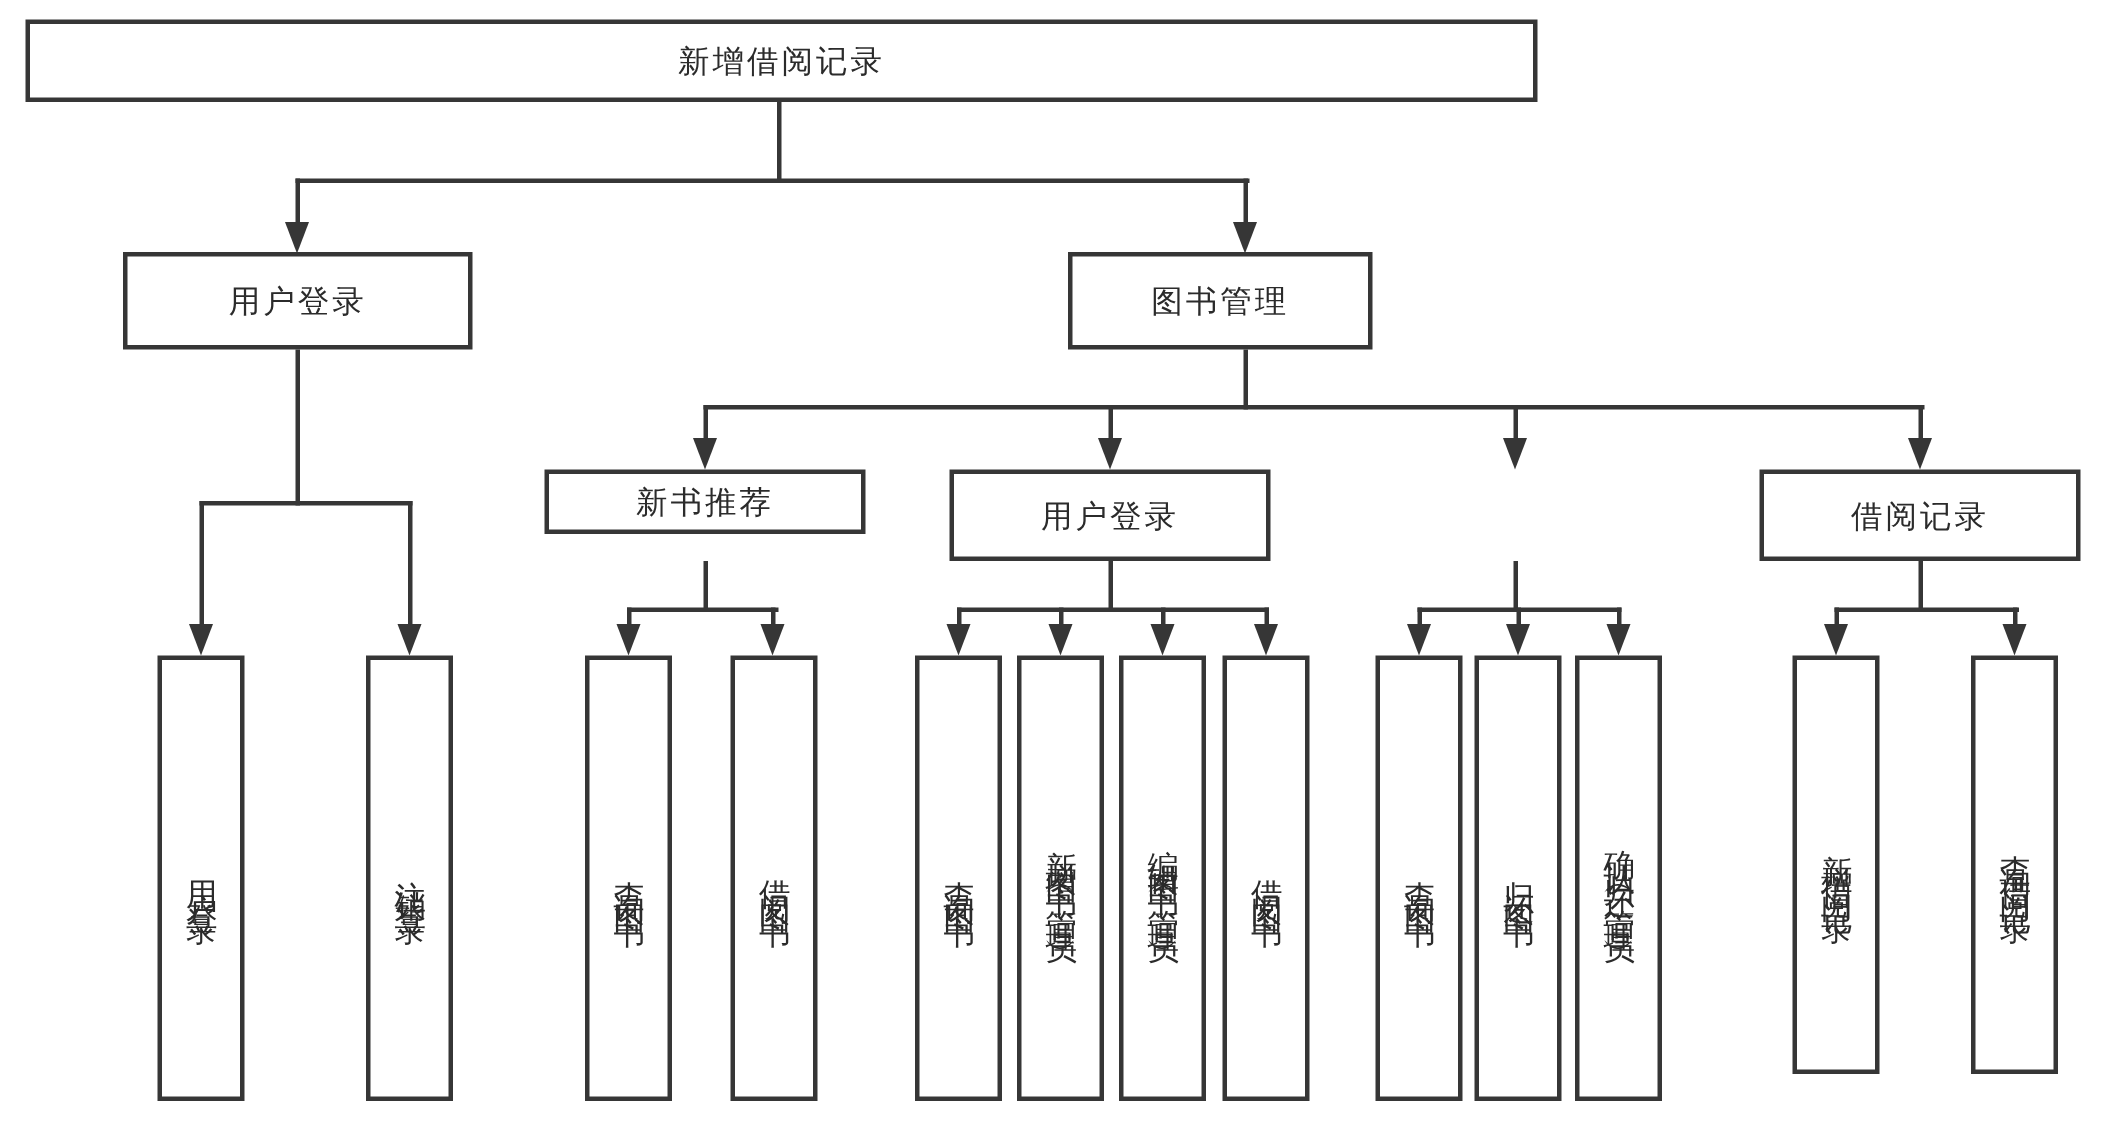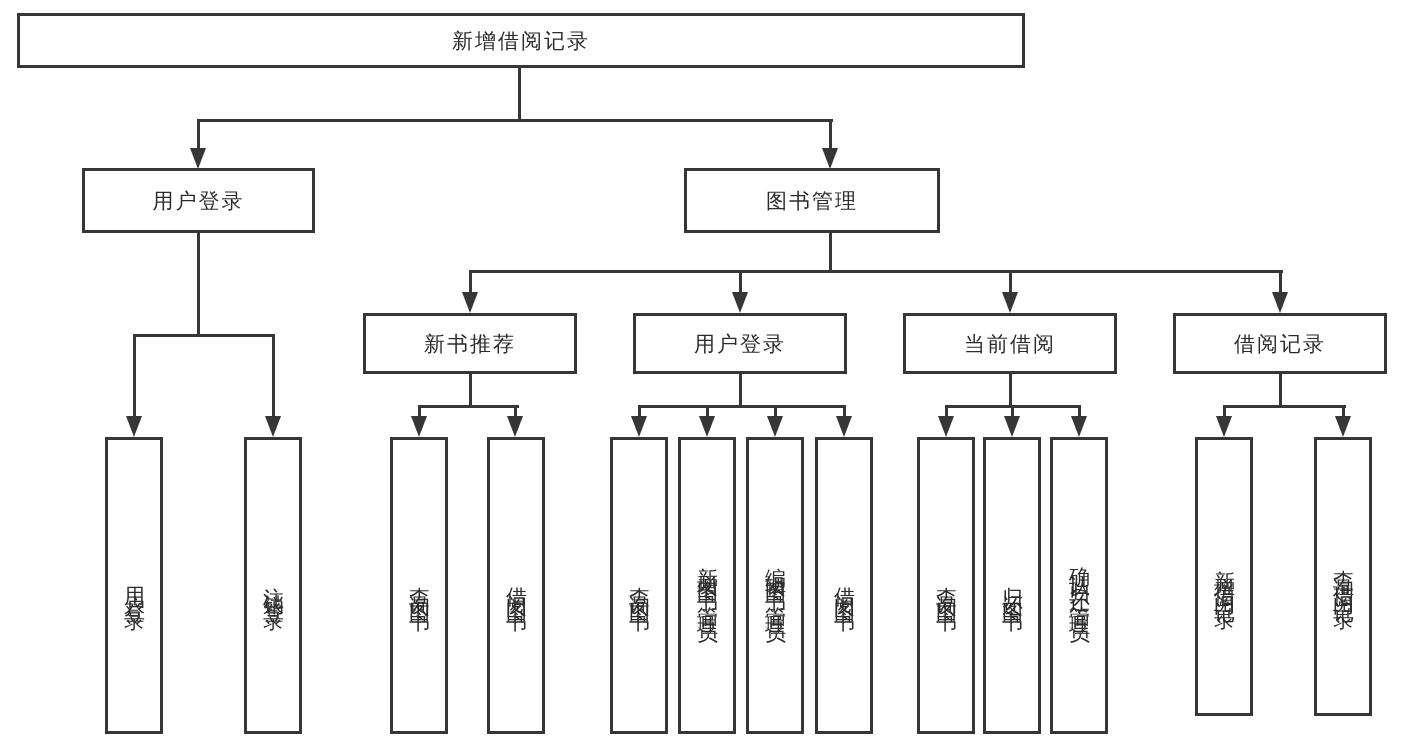--- a/index.html
+++ b/index.html
@@ -33,27 +33,26 @@
 </style>
 </head>
 <body>
 
 <div class="stage">
 
   <div class="box" style="left:17px;top:13px;width:1008px;height:55px">新增借阅记录</div>
 
   <div class="box" style="left:82px;top:168px;width:233px;height:65px">用户登录</div>
 
-  <div class="box" style="left:684px;top:168px;width:256px;height:65px">图书管理</div>
+  <div class="box" style="left:712px;top:168px;width:203px;height:65px">图书管理</div>
 
-  <div class="box" style="left:363px;top:313px;width:214px;height:61px">新书推荐</div>
+  <div class="box" style="left:363px;top:313px;width:214px;height:43px">新书推荐</div>
 
   <div class="box" style="left:633px;top:313px;width:214px;height:61px">用户登录</div>
 
-  <div class="box" style="left:903px;top:313px;width:214px;height:61px">当前借阅</div>
 
   <div class="box" style="left:1173px;top:313px;width:214px;height:61px">借阅记录</div>
 
   <div class="box vbox" style="left:105px;top:437px;width:58px;height:297px">
     <span class="vtext">用户登录</span>
   </div>
   <div class="box vbox" style="left:244px;top:437px;width:58px;height:297px">
     <span class="vtext">注销登录</span>
   </div>
 

